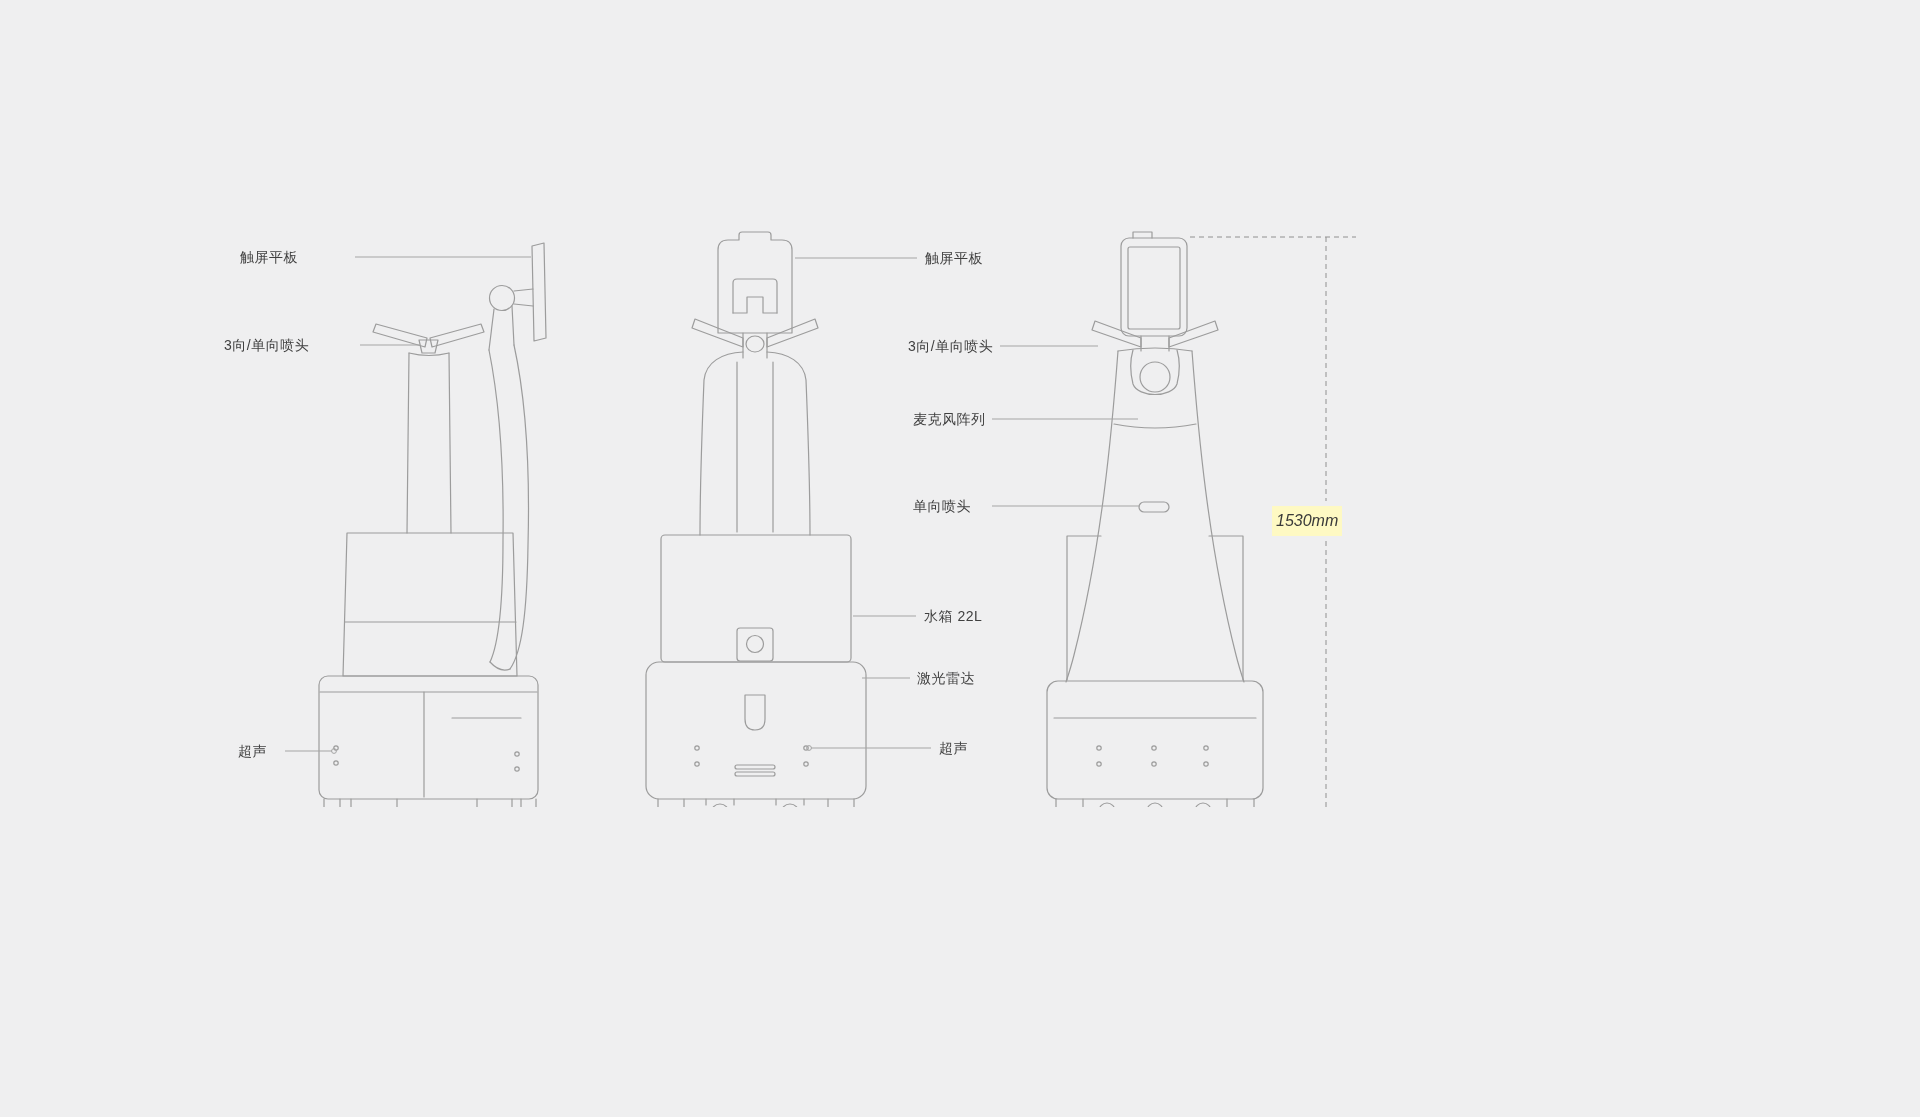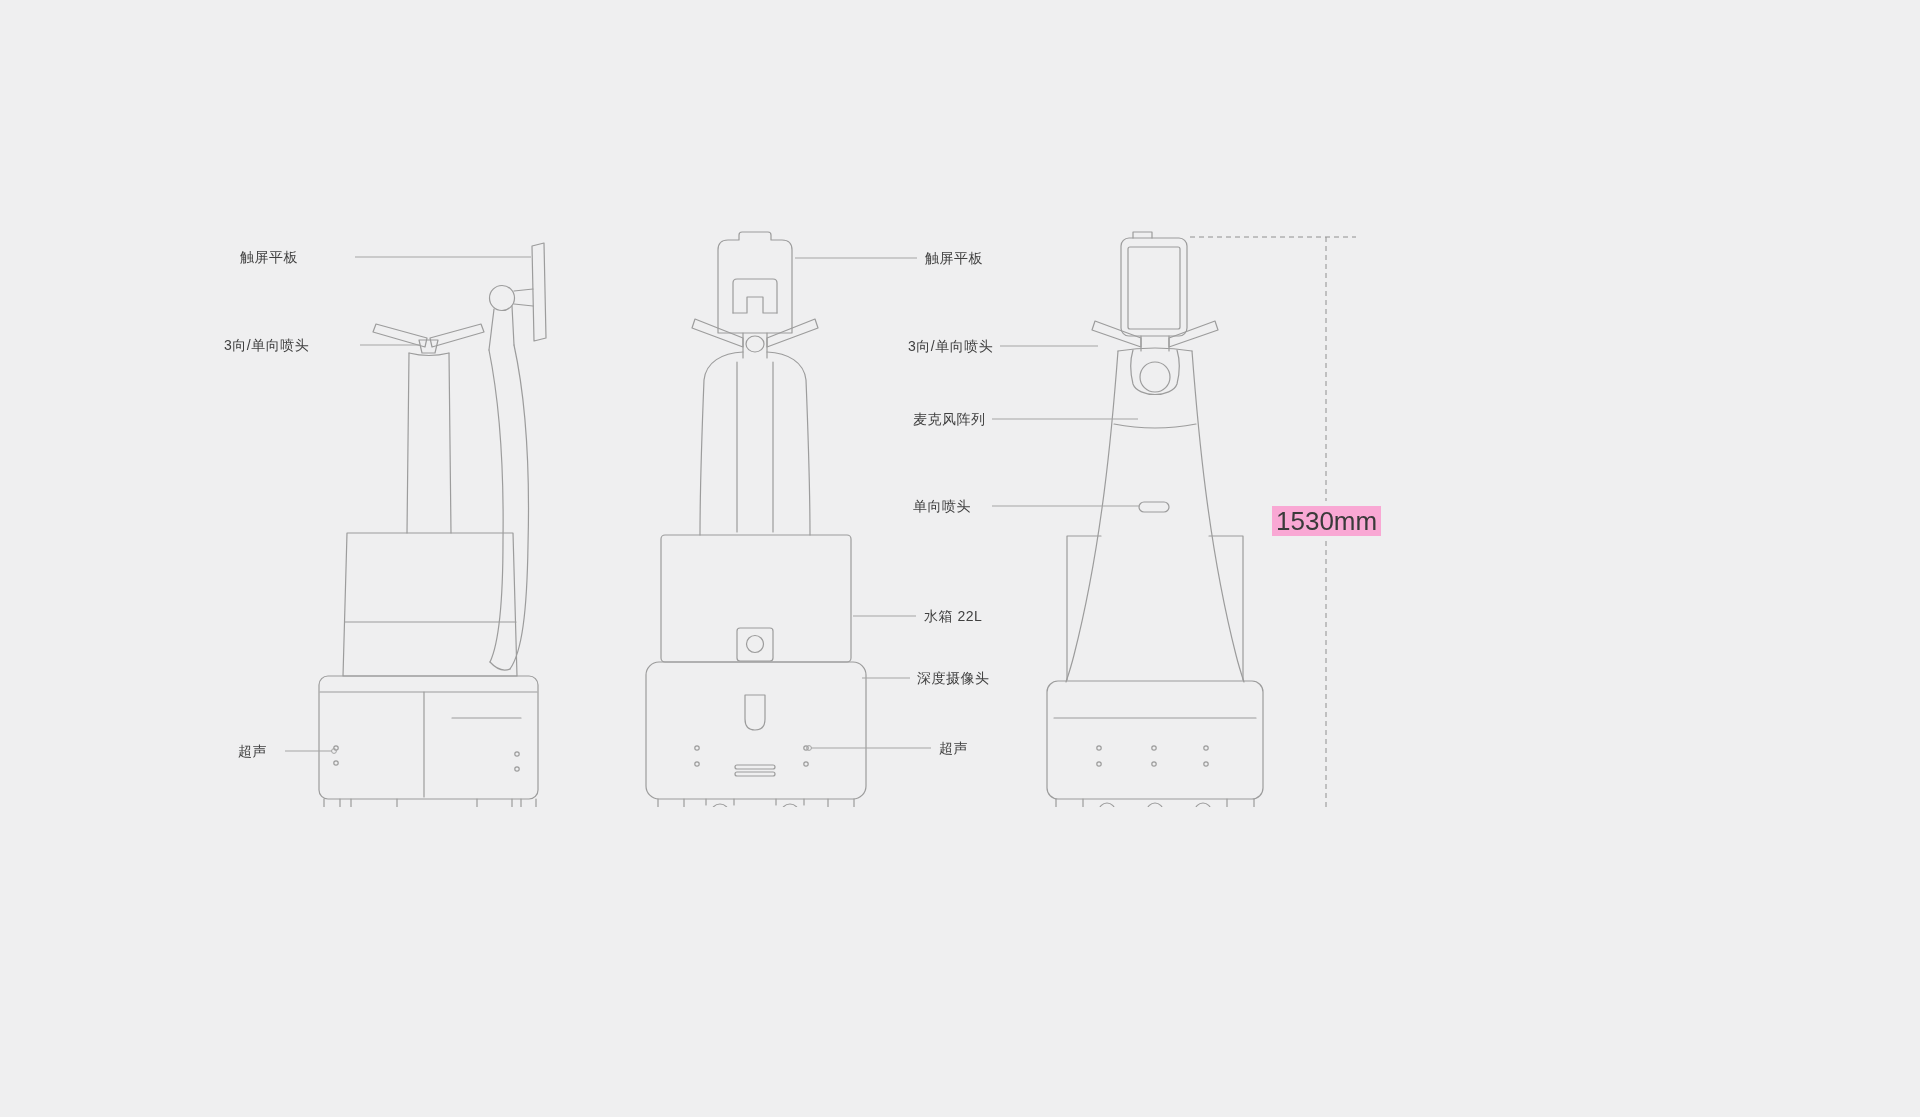--- a/index.html
+++ b/index.html
@@ -23,26 +23,27 @@
   .label {
     position: absolute;
     font-size: 14px;
     line-height: 16px;
     color: #3f3f3f;
     letter-spacing: 0.5px;
     white-space: nowrap;
   }
   .dim-label {
     position: absolute;
-    font-size: 26px;
+    font-size: 16px;
     line-height: 26px;
     color: #3a3a3a;
     white-space: nowrap;
-    background: #f9a8d4;
+    background: #fef9c3;
     padding: 2px 4px;
+    font-style: italic;
   }
 </style>
 </head>
 <body>
 
 <div class="stage">
 
   <svg class="artwork" width="1920" height="1117" viewBox="0 0 1920 1117">
 
     <g stroke="#9c9c9c" stroke-width="1.2" fill="none" stroke-linecap="round" stroke-linejoin="round">
@@ -222,18 +223,18 @@
 
   <div class="label" style="left:240px; top:249px;">触屏平板</div>
   <div class="label" style="left:224px; top:337px;">3向/单向喷头</div>
   <div class="label" style="left:238px; top:743px;">超声</div>
 
   <div class="label" style="left:925px; top:250px;">触屏平板</div>
   <div class="label" style="left:908px; top:338px;">3向/单向喷头</div>
   <div class="label" style="left:913px; top:411px;text-align:right;">麦克风阵列</div>
   <div class="label" style="left:913px; top:498px;">单向喷头</div>
   <div class="label" style="left:924px; top:608px;text-align:right;">水箱 22L</div>
-  <div class="label" style="left:917px; top:670px;">深度摄像头</div>
+  <div class="label" style="left:917px; top:670px;">激光雷达</div>
   <div class="label" style="left:939px; top:740px;">超声</div>
 
   <div class="dim-label" style="left:1272px; top:506px;">1530mm</div>
 
 </div>
 
 </body></html>

